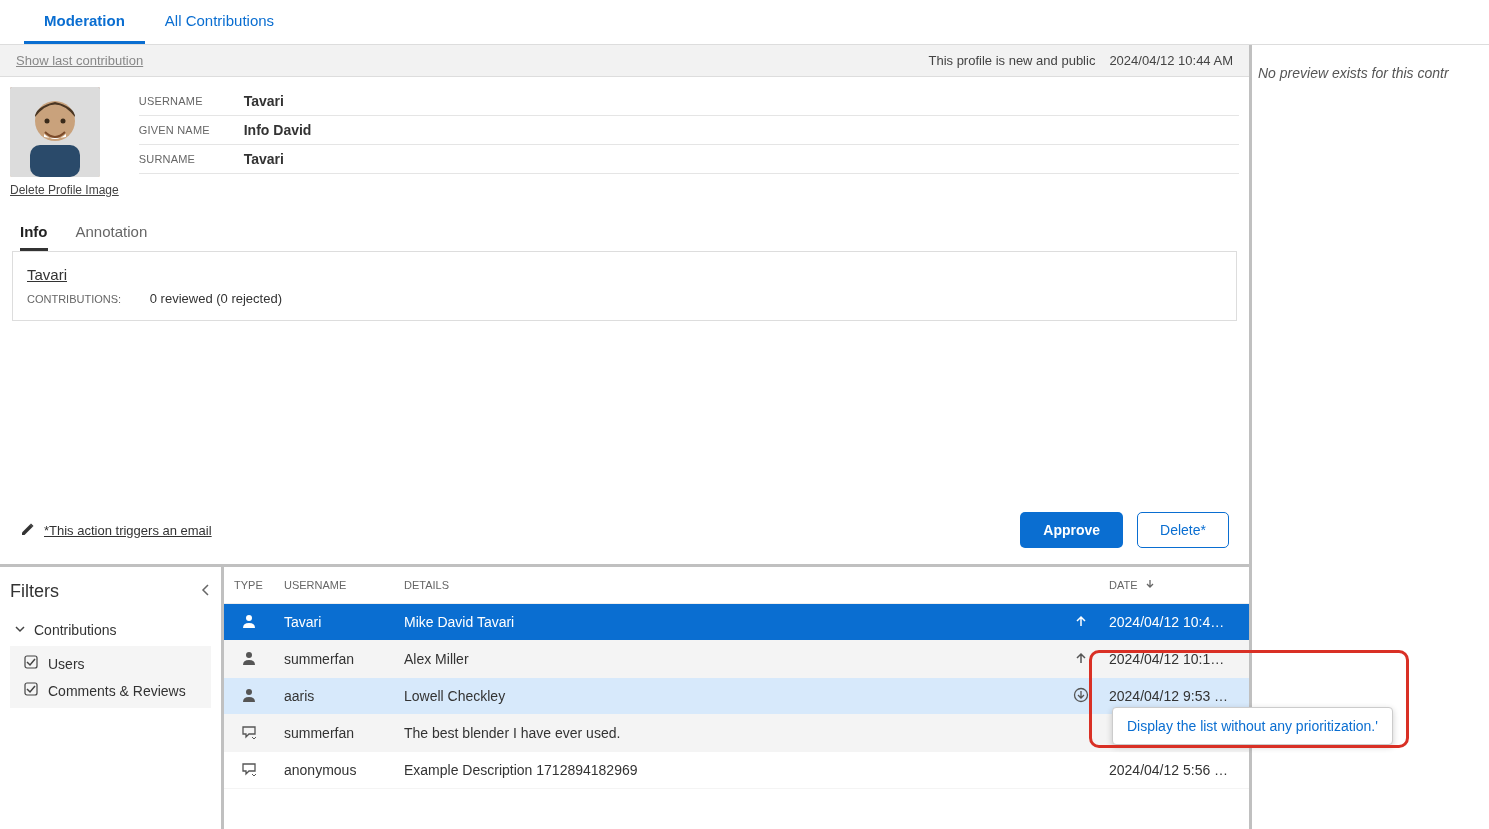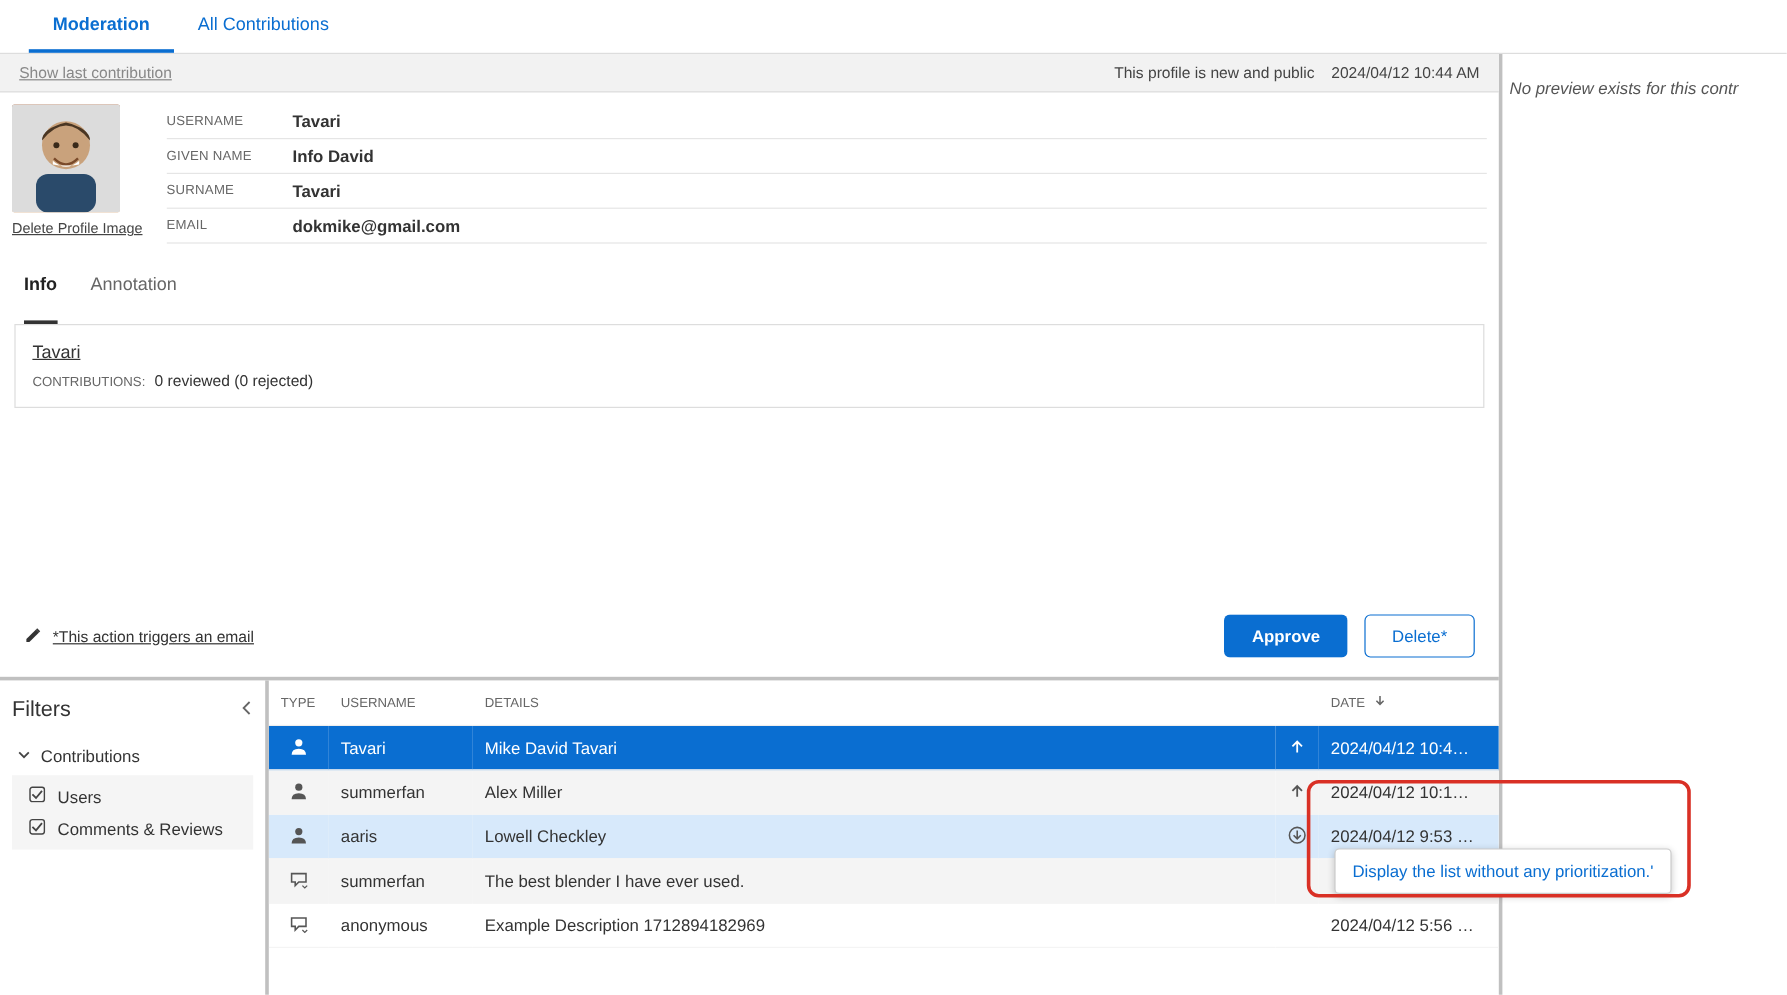--- a/index.html
+++ b/index.html
@@ -26,28 +26,28 @@
 .avatar { width: 90px; height: 90px; background: linear-gradient(180deg,#b9866a 0%,#e7c5a7 100%); border-radius: 2px; overflow: hidden; position: relative; }
 .avatar svg { width: 100%; height: 100%; }
 .delete-img { font-size: 12px; color: #444; text-decoration: underline; margin-top: 6px; cursor: pointer; }
 .fields { flex: 1; }
 .field-row { display: flex; align-items: center; border-bottom: 1px solid #e5e5e5; padding: 6px 0; }
 .field-label { width: 105px; font-size: 11px; color: #666; text-transform: uppercase; letter-spacing: 0.2px; }
 .field-value { font-weight: bold; font-size: 14px; color: #333; }
 
 
 .sub-tabs { display: flex; gap: 28px; padding: 16px 20px 0 20px; }
-.sub-tab { padding-bottom: 21px; font-size: 15px; color: #666; cursor: pointer; }
+.sub-tab { padding-bottom: 8px; font-size: 15px; color: #666; cursor: pointer; }
 .sub-tab.active { color: #222; font-weight: bold; border-bottom: 3px solid #333; }
 
 
 .info-panel { border: 1px solid #ddd; margin: 0 12px; padding: 14px 14px; }
 .info-title { text-decoration: underline; font-size: 15px; color: #333; margin-bottom: 8px; display: inline-block; }
 .contrib-line { font-size: 13px; }
-.contrib-label { font-size: 11px; color: #666; text-transform: uppercase; margin-right: 4px; }
+.contrib-label { font-size: 11px; color: #666; text-transform: uppercase; margin-right: 25px; }
 
 .spacer { flex: 1; }
 
 
 .action-bar { display: flex; align-items: center; justify-content: space-between; padding: 10px 20px 16px 20px; }
 .action-left { display: flex; align-items: center; gap: 8px; font-size: 13px; }
 .action-left a { text-decoration: underline; color: #333; }
 .btn { padding: 9px 22px; border-radius: 5px; font-size: 14px; cursor: pointer; border: 1px solid transparent; }
 .btn-primary { background: #0a6ed1; color: #fff; font-weight: bold; }
 .btn-secondary { background: #fff; color: #0a6ed1; border: 1px solid #0a6ed1; }
@@ -125,24 +125,20 @@
           <div class="field-label">USERNAME</div>
           <div class="field-value">Tavari</div>
         </div>
         <div class="field-row">
           <div class="field-label">GIVEN NAME</div>
           <div class="field-value">Info David</div>
         </div>
         <div class="field-row">
           <div class="field-label">SURNAME</div>
           <div class="field-value">Tavari</div>
-        </div>
-        <div class="field-row">
-          <div class="field-label">EMAIL</div>
-          <div class="field-value">dokmike@gmail.com</div>
         </div>
       </div>
     </div>
 
     <div class="sub-tabs">
       <div class="sub-tab active">Info</div>
       <div class="sub-tab">Annotation</div>
     </div>
 
     <div class="info-panel">

